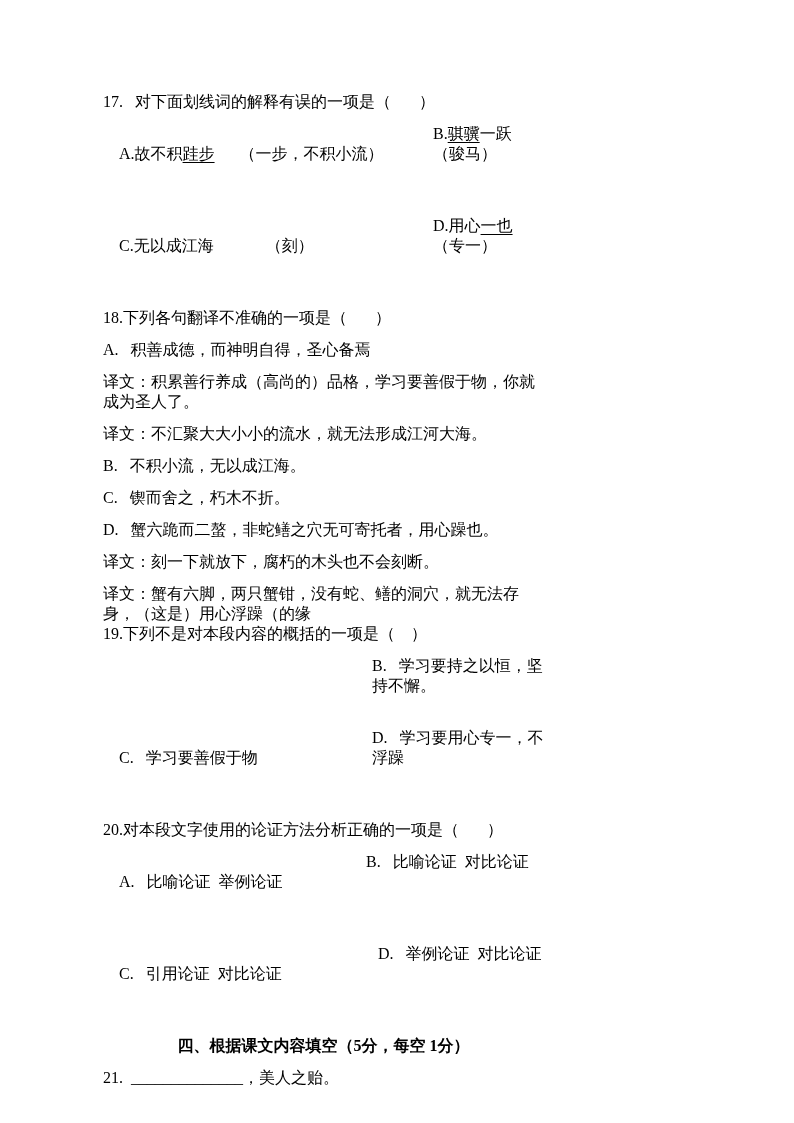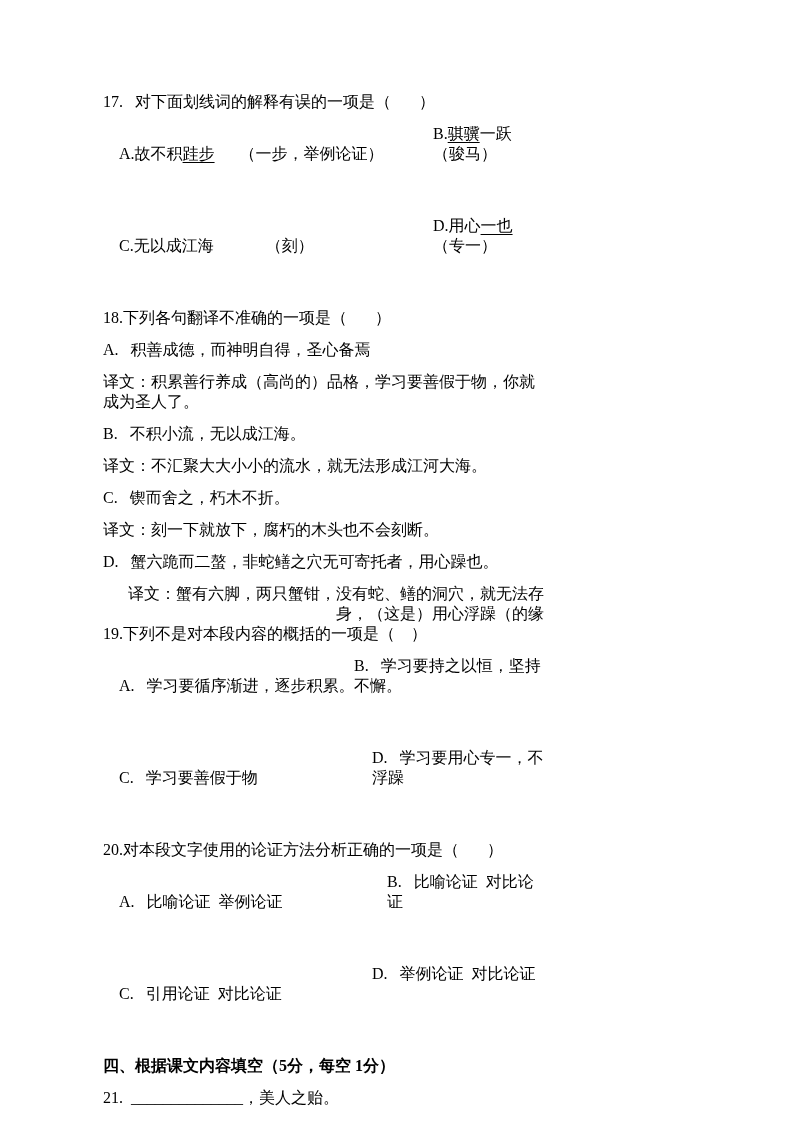--- a/index.html
+++ b/index.html
@@ -8,69 +8,68 @@
     width:630px;height:1123px;
     background:#ffffff;
     color:#000000;
     font-family:"Liberation Serif","DejaVu Serif",serif;
     font-size:16px;
     box-sizing:border-box;
     padding:92px 86px 40px 103px;
     overflow:hidden;
   }
   .ln{line-height:20px;margin:0 0 12px 0;white-space:pre-wrap;}
-  .tight{margin-bottom:0;text-align:right;}
+  .tight{margin-bottom:0;}
   .mt6{margin-top:6px;}
   .row{position:relative;}
   .abs{position:absolute;top:0;}
   .g{display:inline-block;height:1px;}
   .ul{text-decoration:underline;text-underline-offset:3px;margin-top:22px;}
-  .bold{font-weight:bold;}
+  .bold{font-weight:bold;text-align:center;}
 </style>
 </head>
 <body>
 
 <div class="page">
 
   <div class="ln">17.&nbsp;&nbsp;&nbsp;对下面划线词的解释有误的一项是（&nbsp;&nbsp;&nbsp;&nbsp;&nbsp;&nbsp;&nbsp;）</div>
   <div class="ln row mt6">
-    <span><span>A.故不积</span><span class="ul">跬步</span><span class="g" style="width:25px"></span><span>（一步，举例论证）</span></span>
+    <span><span>A.故不积</span><span class="ul">跬步</span><span class="g" style="width:25px"></span><span>（一步，不积小流）</span></span>
     <span class="abs" style="left:330px"><span>B.</span><span class="ul">骐骥</span><span>一跃</span><span class="g" style="width:21px"></span><span>（骏马）</span></span>
   </div>
   <div class="ln row">
     <span><span>C.无以成江海</span><span class="g" style="width:52px"></span><span>（刻）</span></span>
     <span class="abs" style="left:330px"><span>D.用心</span><span class="ul">一也</span><span class="g" style="width:21px"></span><span>（专一）</span></span>
   </div>
 
   <div class="ln">18.下列各句翻译不准确的一项是（&nbsp;&nbsp;&nbsp;&nbsp;&nbsp;&nbsp;&nbsp;）</div>
   <div class="ln">A.&nbsp;&nbsp;&nbsp;积善成德，而神明自得，圣心备焉</div>
   <div class="ln">译文：积累善行养成（高尚的）品格，学习要善假于物，你就成为圣人了。</div>
+  <div class="ln">译文：不汇聚大大小小的流水，就无法形成江河大海。</div>
   <div class="ln">B.&nbsp;&nbsp;&nbsp;不积小流，无以成江海。</div>
-  <div class="ln">译文：不汇聚大大小小的流水，就无法形成江河大海。</div>
   <div class="ln">C.&nbsp;&nbsp;&nbsp;锲而舍之，朽木不折。</div>
+  <div class="ln">D.&nbsp;&nbsp;&nbsp;蟹六跪而二螯，非蛇鳝之穴无可寄托者，用心躁也。</div>
   <div class="ln">译文：刻一下就放下，腐朽的木头也不会刻断。</div>
-  <div class="ln">D.&nbsp;&nbsp;&nbsp;蟹六跪而二螯，非蛇鳝之穴无可寄托者，用心躁也。</div>
   <div class="ln tight">译文：蟹有六脚，两只蟹钳，没有蛇、鳝的洞穴，就无法存身，（这是）用心浮躁（的缘</div>
 
   <div class="ln">19.下列不是对本段内容的概括的一项是（&nbsp;&nbsp;&nbsp;&nbsp;）</div>
   <div class="ln row">
-    <span>A.&nbsp;&nbsp;&nbsp;学习要循序渐进，逐步积累。</span>
-    <span class="abs" style="left:251px">B.&nbsp;&nbsp;&nbsp;学习要持之以恒，坚持不懈。</span>
+    <span class="abs" style="left:269px">B.&nbsp;&nbsp;&nbsp;学习要持之以恒，坚持不懈。</span>
   </div>
   <div class="ln row">
     <span>C.&nbsp;&nbsp;&nbsp;学习要善假于物</span>
     <span class="abs" style="left:269px">D.&nbsp;&nbsp;&nbsp;学习要用心专一，不浮躁</span>
   </div>
 
   <div class="ln">20.对本段文字使用的论证方法分析正确的一项是（&nbsp;&nbsp;&nbsp;&nbsp;&nbsp;&nbsp;&nbsp;）</div>
   <div class="ln row">
     <span>A.&nbsp;&nbsp;&nbsp;比喻论证&nbsp;&nbsp;举例论证</span>
-    <span class="abs" style="left:284px">B.&nbsp;&nbsp;&nbsp;比喻论证&nbsp;&nbsp;对比论证</span>
+    <span class="abs" style="left:263px">B.&nbsp;&nbsp;&nbsp;比喻论证&nbsp;&nbsp;对比论证</span>
   </div>
   <div class="ln row">
     <span>C.&nbsp;&nbsp;&nbsp;引用论证&nbsp;&nbsp;对比论证</span>
-    <span class="abs" style="left:269px">D.&nbsp;&nbsp;&nbsp;举例论证&nbsp;&nbsp;对比论证</span>
+    <span class="abs" style="left:275px">D.&nbsp;&nbsp;&nbsp;举例论证&nbsp;&nbsp;对比论证</span>
   </div>
 
   <div class="ln bold">四、根据课文内容填空（5分，每空&nbsp;1分）</div>
   <div class="ln" style=""><span>21.&nbsp;&nbsp;</span><span>______________</span><span>，美人之贻。</span></div>
 
 </div>
 
 </body></html>

